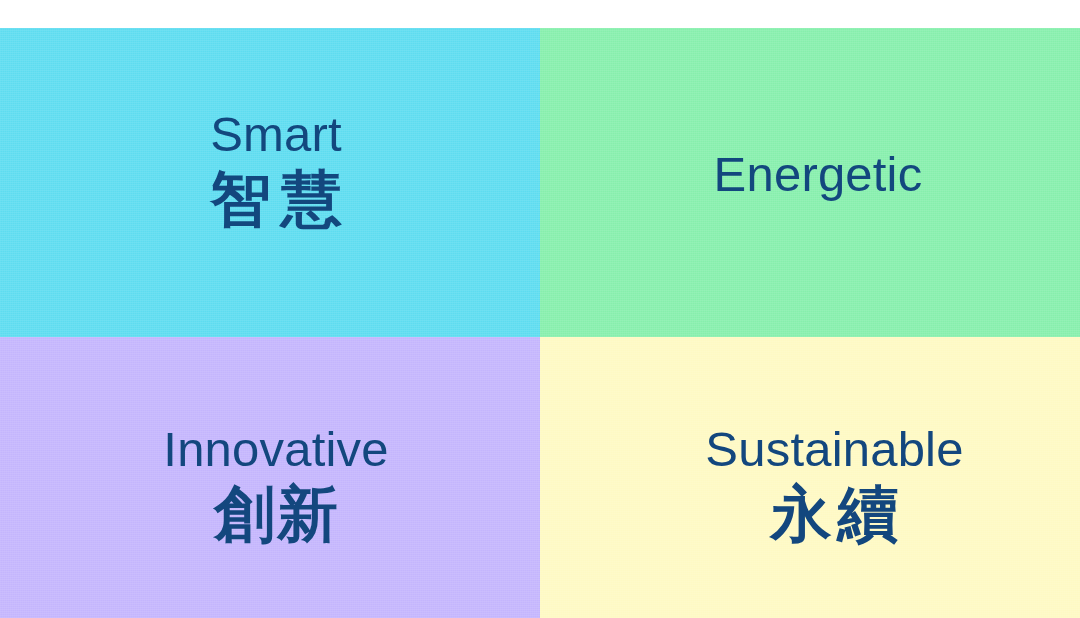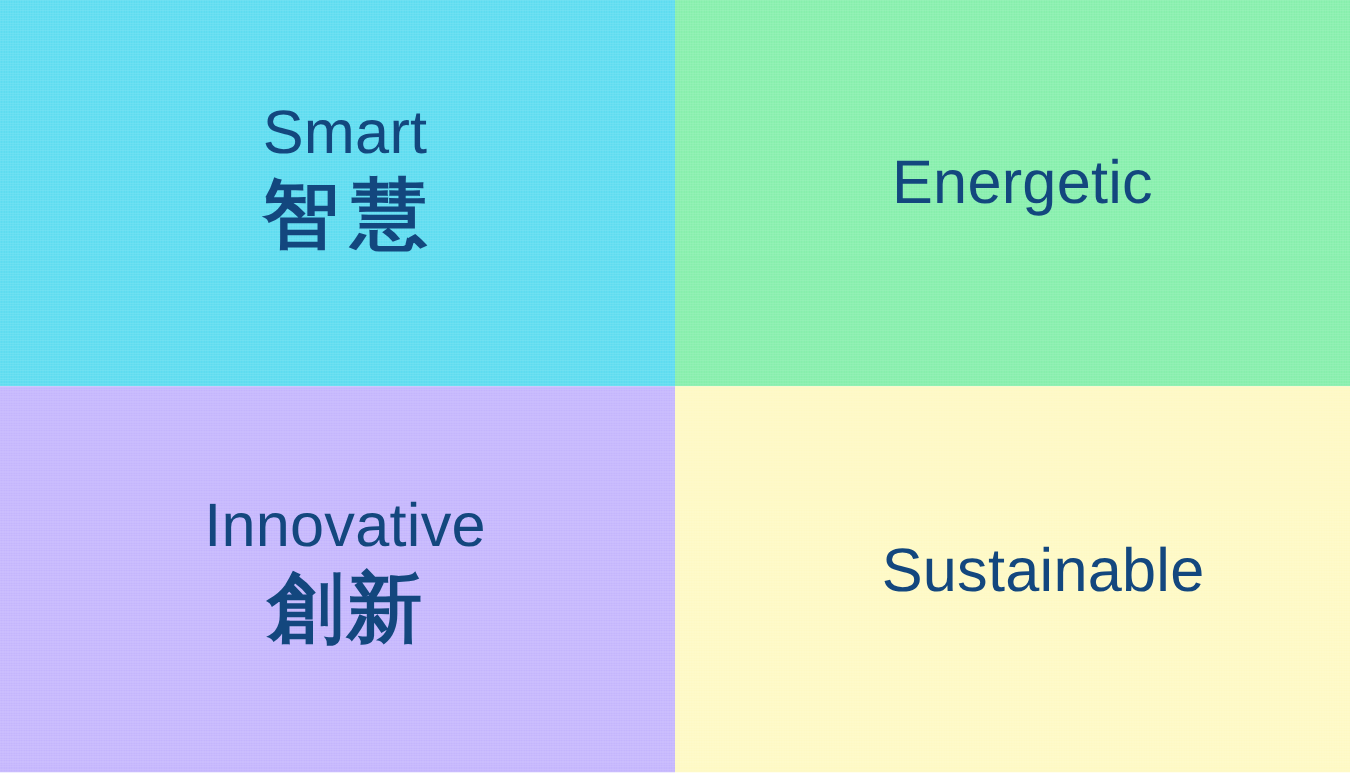--- a/index.html
+++ b/index.html
@@ -14,20 +14,21 @@
     font-family: "Liberation Sans", "DejaVu Sans", sans-serif;
     background: #ffffff;
   }
 
   #value-grid {
     width: 1080px;
     height: 552px;
     display: grid;
     grid-template-columns: 540px 540px;
     grid-template-rows: 309px 309px;
+    margin-top: 28px;
   }
 
   .value-cell {
     position: relative;
     display: flex;
     flex-direction: column;
     align-items: center;
     justify-content: center;
     overflow: hidden;
   }
@@ -118,16 +119,17 @@
     <div class="value-textblock">
       <div class="value-en">Innovative</div>
       <div class="value-zh">創新</div>
     </div>
   </div>
 
   <div class="value-cell cell-sustainable" style="background-color: #fef9c3; color: rgb(19, 71, 126); padding-left: 33px;">
     <div class="cell-texture"></div>
     <div class="value-textblock">
       <div class="value-en">Sustainable</div>
+      <div class="value-zh">永續</div>
     </div>
   </div>
 
 </div>
 
 </body></html>

